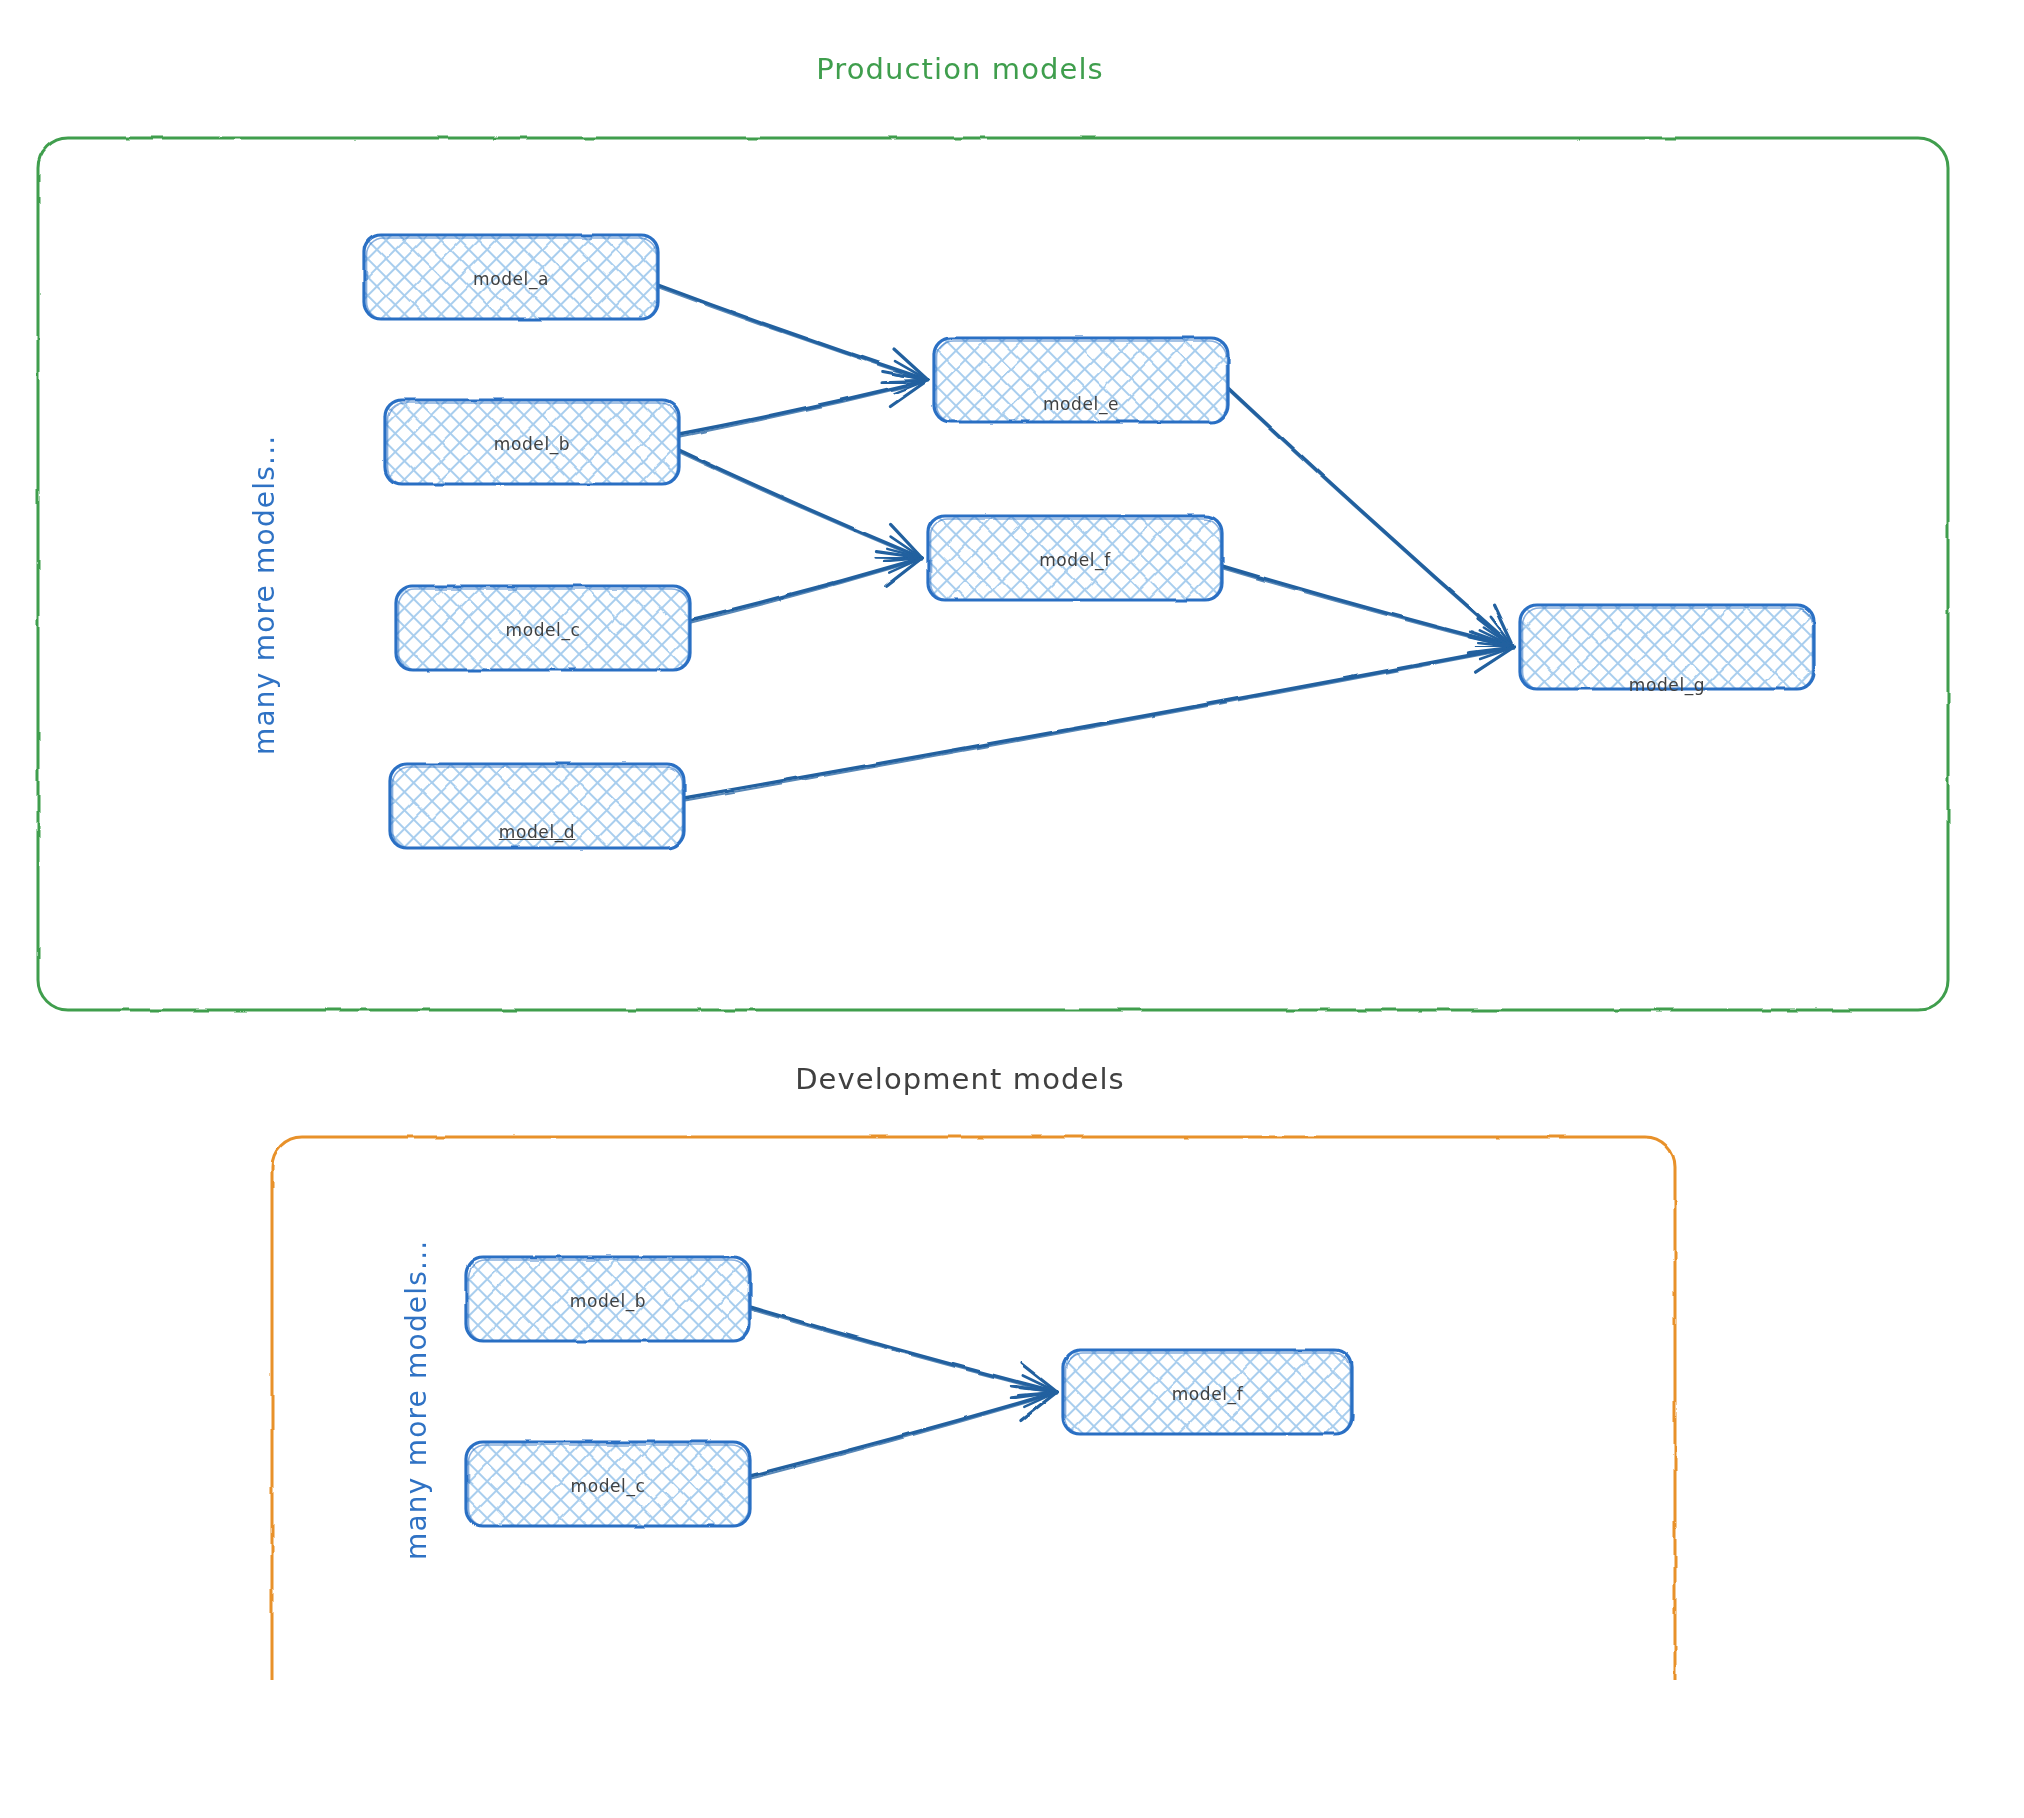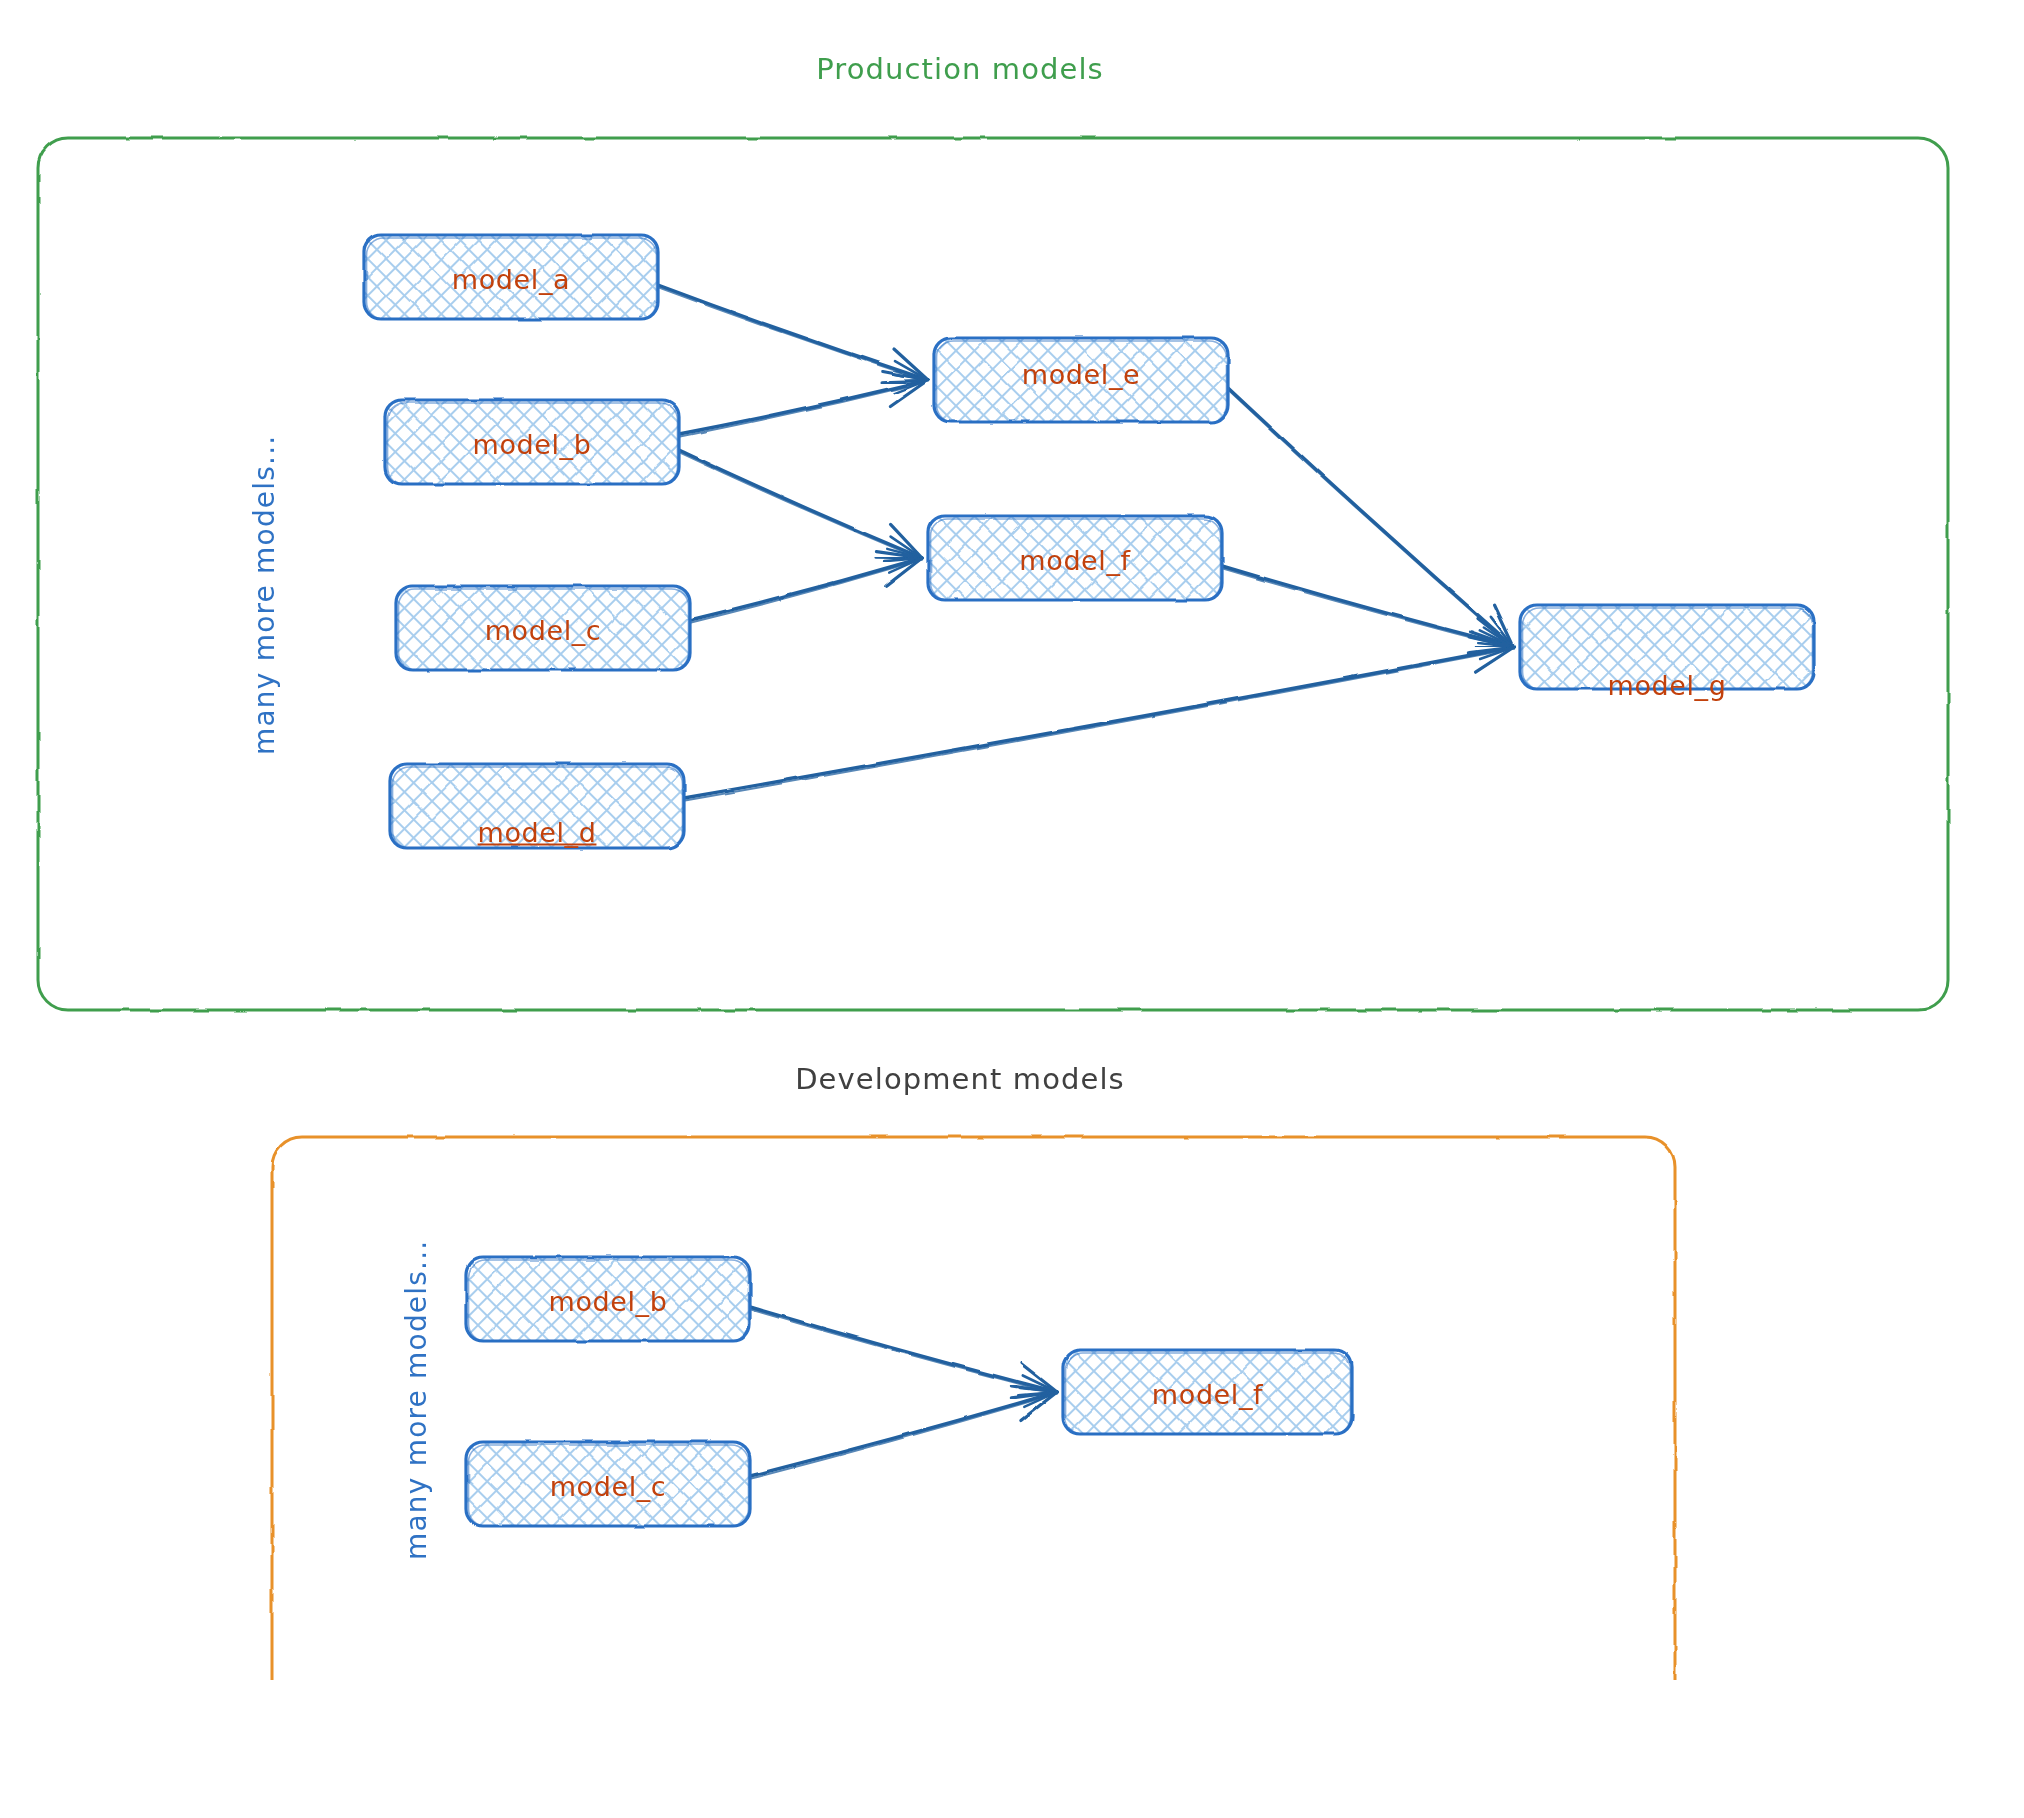--- a/index.html
+++ b/index.html
@@ -28,22 +28,22 @@
     position: absolute;
     font-family: "DejaVu Sans", sans-serif;
     font-size: 29px;
     letter-spacing: 1.1px;
     white-space: nowrap;
     transform: translateX(-50%);
   }
   .node-label {
     position: absolute;
     font-family: "DejaVu Sans", sans-serif;
-    font-size: 27px;
-    color: #c2410c;
+    font-size: 17px;
+    color: #404040;
     letter-spacing: 0.6px;
     white-space: nowrap;
     transform: translate(-50%, -50%);
   }
   .side-label {
     position: absolute;
     font-family: "DejaVu Sans", sans-serif;
     font-size: 28px;
     color: #2f72c4;
     letter-spacing: 1.2px;
@@ -193,21 +193,21 @@
 
   <div id="group-titles">
       <div class="grp-title" style="left: 960px; top: 52px; color: rgb(63, 158, 77);">Production models</div>
       <div class="grp-title" style="left: 960px; top: 1062px; color: #404040;">Development models</div>
     </div>
   <div id="node-labels">
       <div class="node-label" style="left: 511px; top: 279px;">model_a</div>
       <div class="node-label" style="left: 532px; top: 444px;">model_b</div>
       <div class="node-label" style="left: 543px; top: 630px;">model_c</div>
       <div class="node-label" style="left: 537px; top: 832px; text-decoration: underline;">model_d</div>
-      <div class="node-label" style="left: 1081px; top: 374px;">model_e</div>
+      <div class="node-label" style="left: 1081px; top: 404px;">model_e</div>
       <div class="node-label" style="left: 1075px; top: 560px;">model_f</div>
       <div class="node-label" style="left: 1667px; top: 649px; margin-top: 36px;">model_g</div>
       <div class="node-label" style="left: 608px; top: 1301px;">model_b</div>
       <div class="node-label" style="left: 608px; top: 1486px;">model_c</div>
       <div class="node-label" style="left: 1207.5px; top: 1394px;">model_f</div>
     </div>
   <div id="side-labels">
       <div class="side-label" style="left: 248px; top: 755px;">many more models...</div>
       <div class="side-label" style="left: 400px; top: 1560px;">many more models...</div>
     </div>

